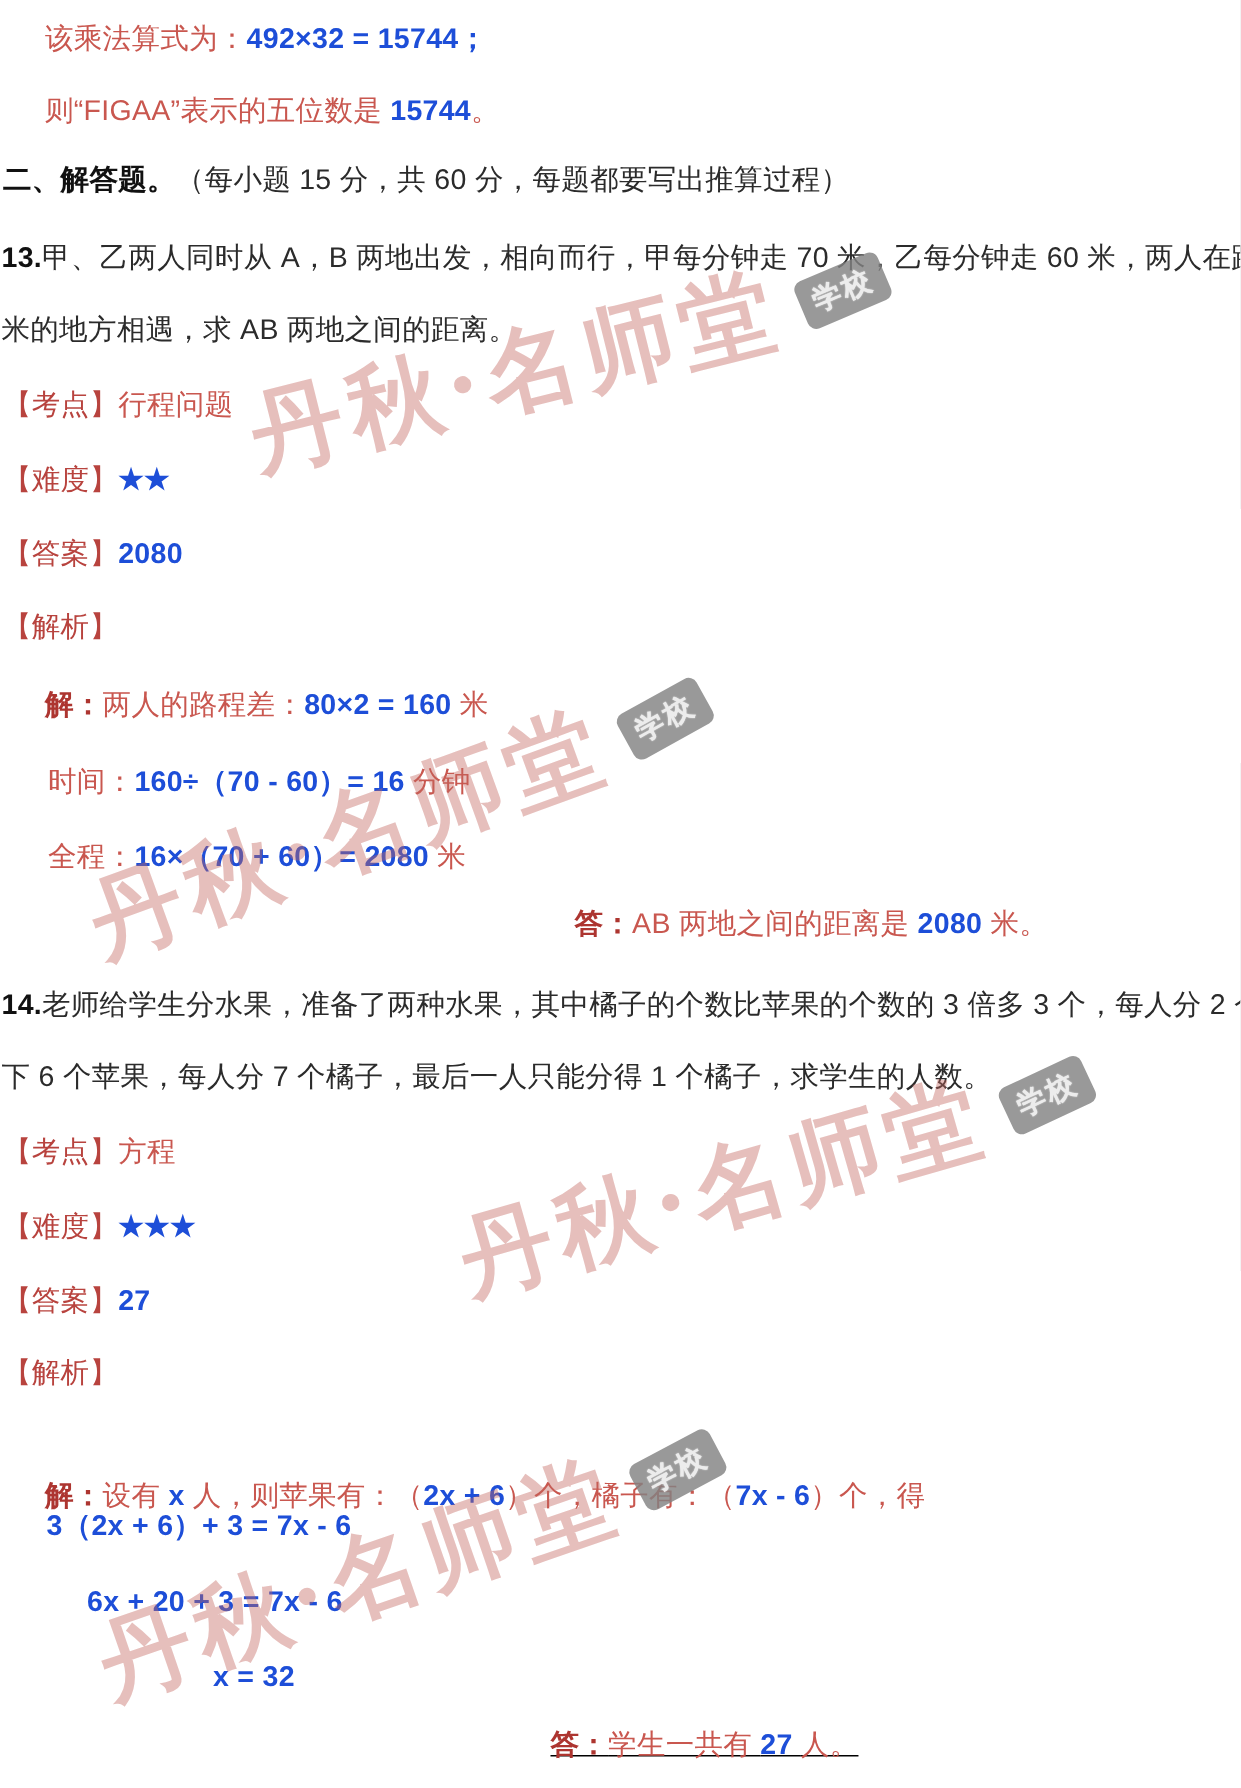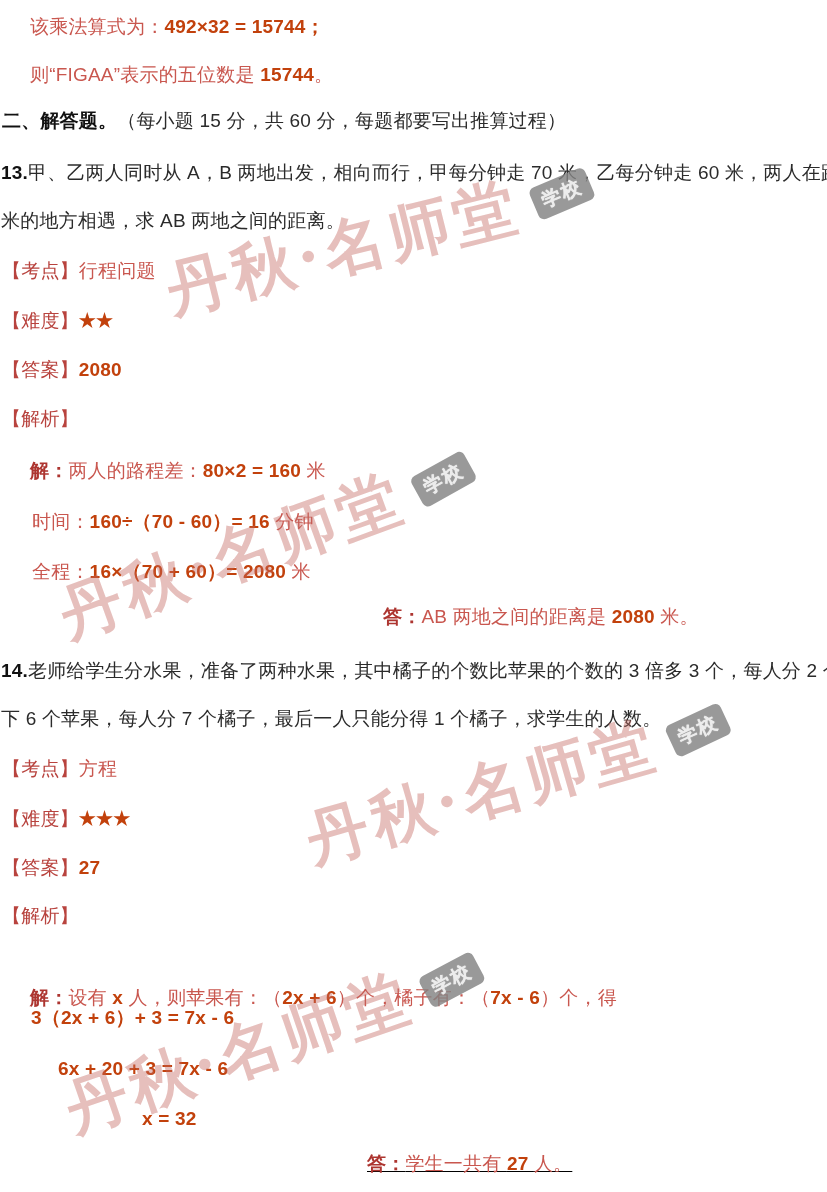--- a/index.html
+++ b/index.html
@@ -16,21 +16,21 @@
     white-space:nowrap;
     font-size:19px;
     line-height:26px;
     letter-spacing:0.2px;
   }
   
   .run-k  {color:#2b2b2b;text-align:right;}
   .run-kb {color:#111111;font-weight:bold;}
   .run-rc {color:#c9574f;}
   .run-rl {color:#b8433e;margin-top:48px;}
-  .run-rm {color:#c2410c;font-weight:600;}
+  .run-rm {color:#1d4ed8;font-weight:600;}
   .run-rb {color:#ad3530;font-weight:bold;}
   
   .wm{
     position:absolute;
     display:flex;
     align-items:center;
     gap:14px;
     transform-origin:0 50%;
     pointer-events:none;
     z-index:3;

